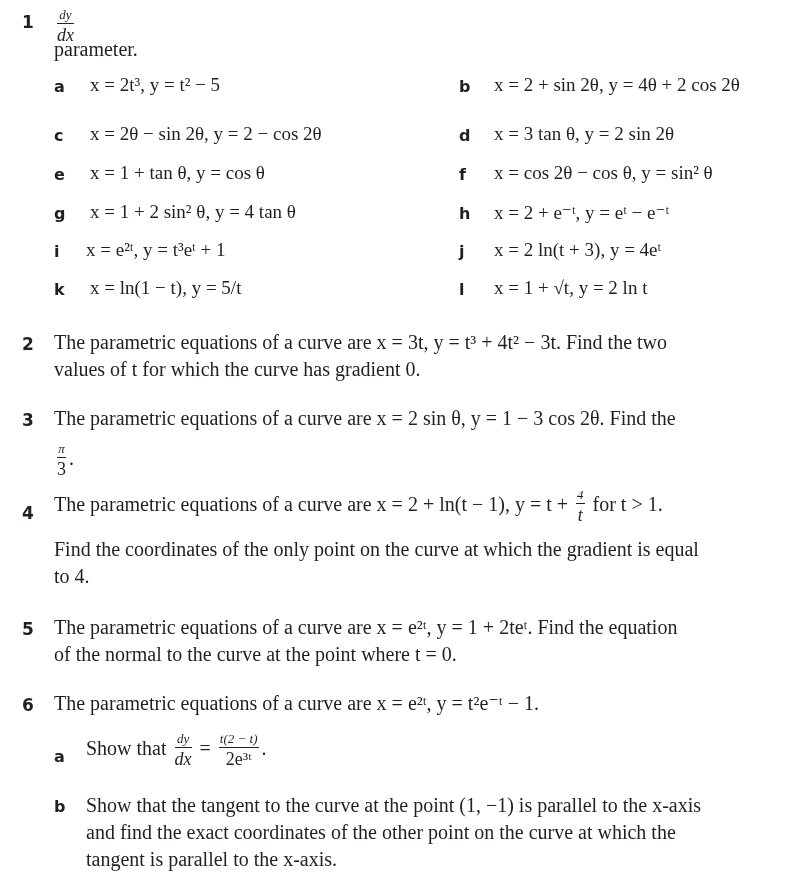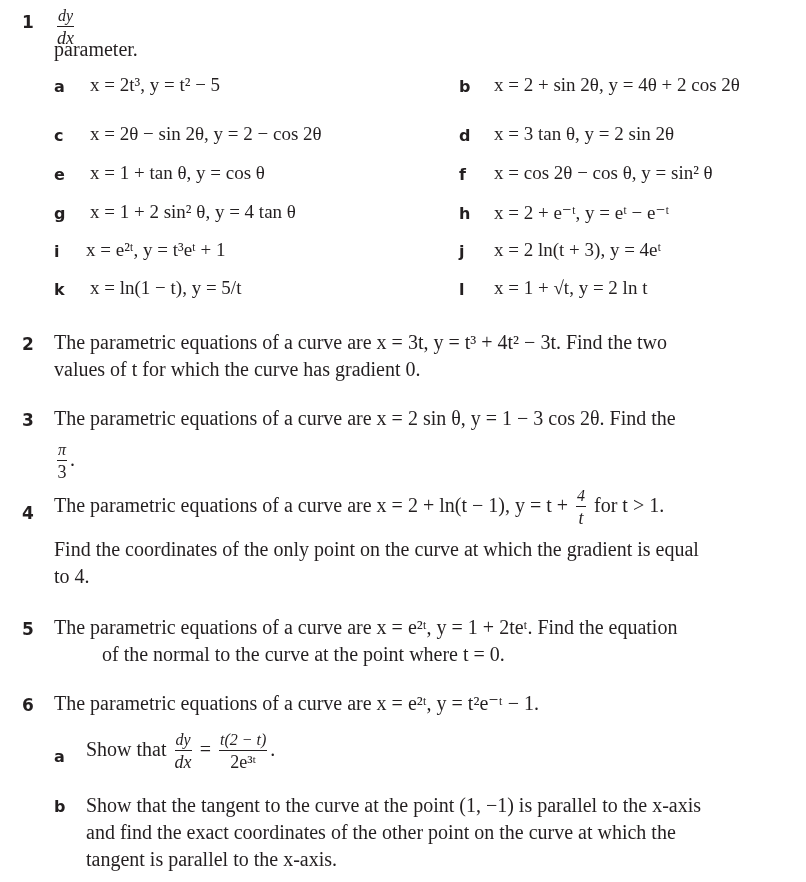--- a/index.html
+++ b/index.html
@@ -17,21 +17,21 @@
     font-family: "DejaVu Sans", "Liberation Sans", sans-serif;
     font-size: 16px; font-weight: 600; color: #231f20;
   }
   .txt { font-size: 20px; line-height: 26px; }
   .math { font-size: 19px; }
   i, .v { font-style: italic; }
   .frac {
     display: inline-block; vertical-align: middle; text-align: center;
     line-height: 1; margin: 0 3px;
   }
-  .frac .n { display: block; padding: 0 1px 2px; border-bottom: 1px solid #231f20; font-size: 16px; font-style: italic; }
+  .frac .n { display: block; padding: 0 1px 2px; border-bottom: 1px solid #231f20; font-size: 13px; font-style: italic; }
   .frac .d { display: block; padding-top: 2px; font-size: 18px; }
 </style>
 </head>
 <body>
 
 <div>
   <span class="abs qnum" style="left:22px;top:12px;">1</span>
   <span class="abs txt" style="left:54px;top:8px;">
     <span class="frac"><span class="n v">dy</span><span class="d v">dx</span></span>
   </span>
@@ -91,21 +91,21 @@
     <span class="frac"><span class="n">4</span><span class="d v">t</span></span>
     <span>for  t &gt; 1.</span>
   </span>
   <span class="abs txt" style="left:54px;top:536px;">Find the coordinates of the only point on the curve at which the gradient is equal</span>
   <span class="abs txt" style="left:54px;top:563px;">to 4.</span>
 </div>
 
 <div>
   <span class="abs qnum" style="left:22px;top:619px;">5</span>
   <span class="abs txt" style="left:54px;top:614px;">The parametric equations of a curve are  x = e²ᵗ,  y = 1 + 2teᵗ.  Find the equation</span>
-  <span class="abs txt" style="left:54px;top:641px;margin-left:48px;">of the normal to the curve at the point where  t = 0.</span>
+  <span class="abs txt" style="left:54px;top:641px;">of the normal to the curve at the point where  t = 0.</span>
 </div>
 
 <div>
   <span class="abs qnum" style="left:22px;top:695px;">6</span>
   <span class="abs txt" style="left:54px;top:690px;">The parametric equations of a curve are  x = e²ᵗ,  y = t²e⁻ᵗ − 1.</span>
 
   <span class="abs plabel" style="left:54px;top:747px;">a</span>
   <span class="abs txt" style="left:86px;top:732px;">
     <span>Show that</span>
     <span class="frac"><span class="n v">dy</span><span class="d v">dx</span></span>

